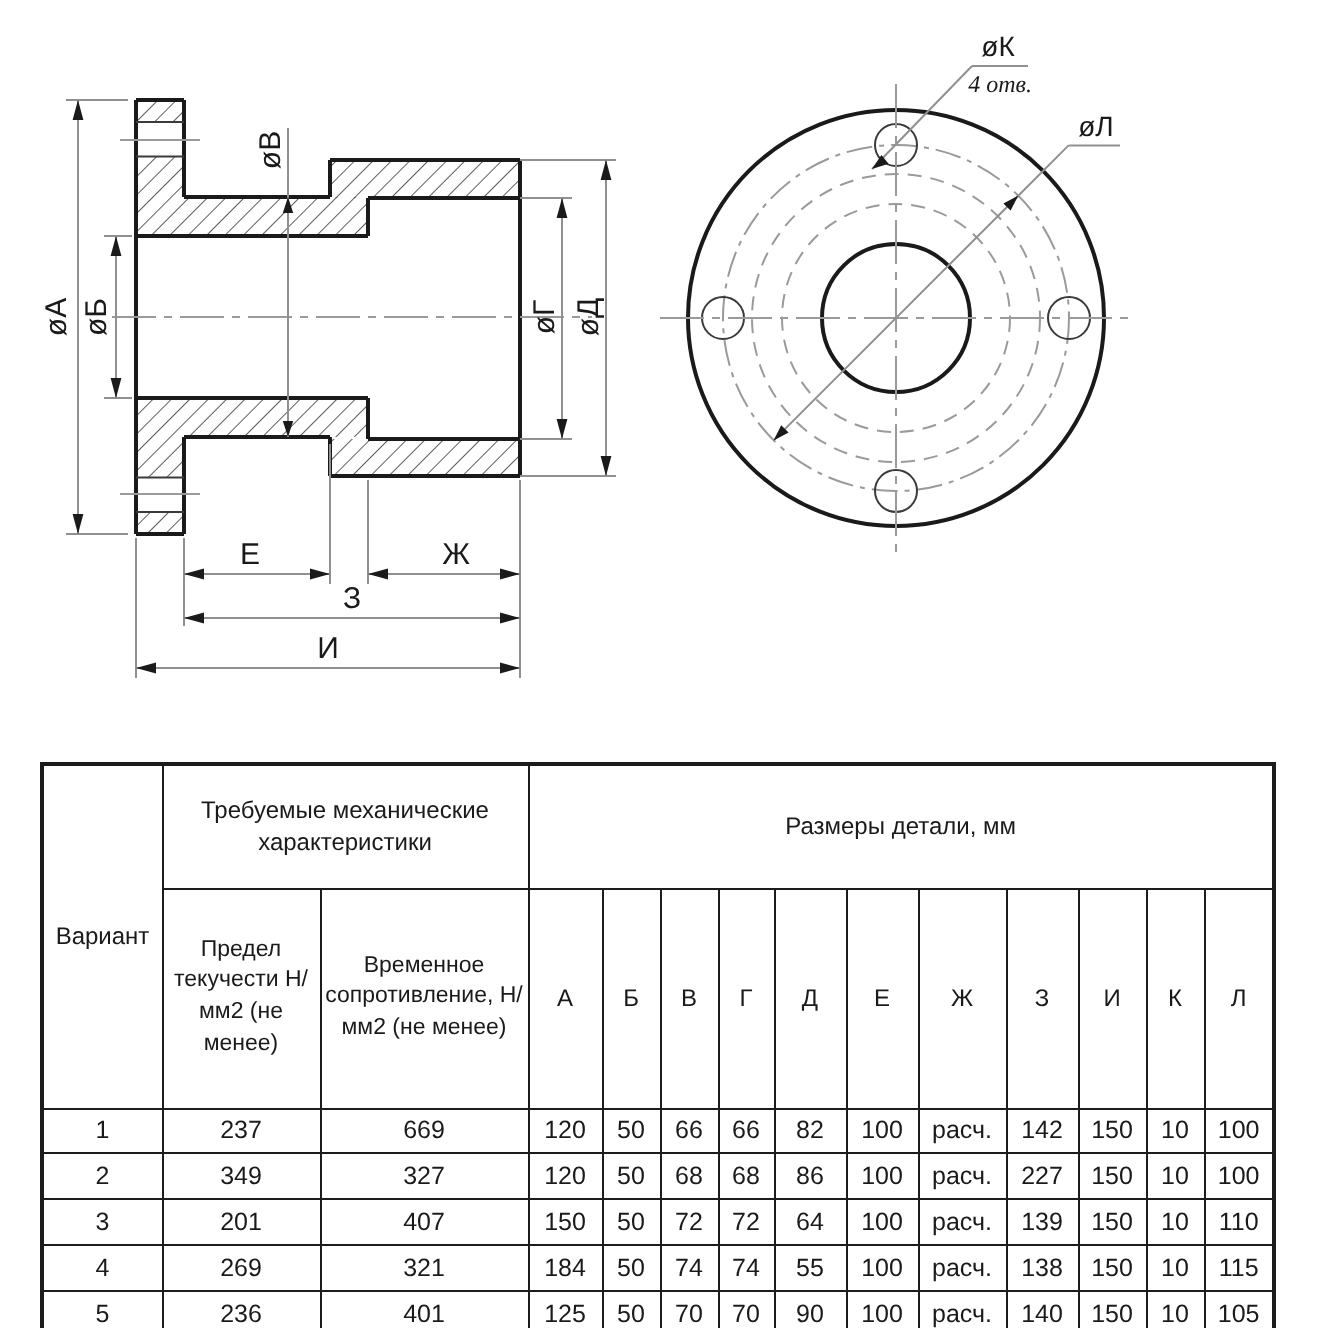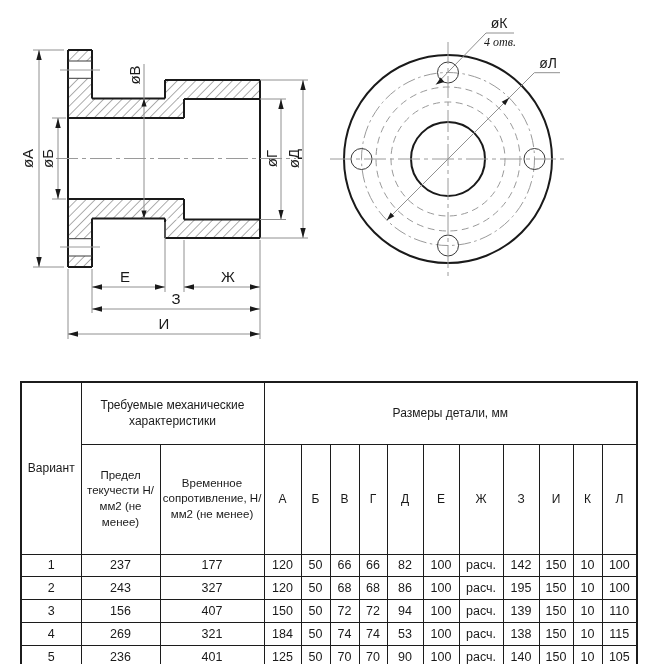--- a/index.html
+++ b/index.html
@@ -195,74 +195,74 @@
           <td class="hdr-letter">З</td>
           <td class="hdr-letter">И</td>
           <td class="hdr-letter">К</td>
           <td class="hdr-letter">Л</td>
         </tr>
     </thead>
     <tbody>
         <tr>
           <td>1</td>
           <td>237</td>
-          <td>177</td>
+          <td>669</td>
           <td>120</td>
           <td>50</td>
           <td>66</td>
           <td>66</td>
           <td>82</td>
           <td>100</td>
           <td>расч.</td>
           <td>142</td>
           <td>150</td>
           <td>10</td>
           <td>100</td>
         </tr>
         <tr>
           <td>2</td>
-          <td>243</td>
+          <td>349</td>
           <td>327</td>
           <td>120</td>
           <td>50</td>
           <td>68</td>
           <td>68</td>
           <td>86</td>
           <td>100</td>
           <td>расч.</td>
-          <td>195</td>
+          <td>227</td>
           <td>150</td>
           <td>10</td>
           <td>100</td>
         </tr>
         <tr>
           <td>3</td>
-          <td>156</td>
+          <td>201</td>
           <td>407</td>
           <td>150</td>
           <td>50</td>
           <td>72</td>
           <td>72</td>
-          <td>94</td>
+          <td>64</td>
           <td>100</td>
           <td>расч.</td>
           <td>139</td>
           <td>150</td>
           <td>10</td>
           <td>110</td>
         </tr>
         <tr>
           <td>4</td>
           <td>269</td>
           <td>321</td>
           <td>184</td>
           <td>50</td>
           <td>74</td>
           <td>74</td>
-          <td>53</td>
+          <td>55</td>
           <td>100</td>
           <td>расч.</td>
           <td>138</td>
           <td>150</td>
           <td>10</td>
           <td>115</td>
         </tr>
         <tr>
           <td>5</td>
           <td>236</td>

